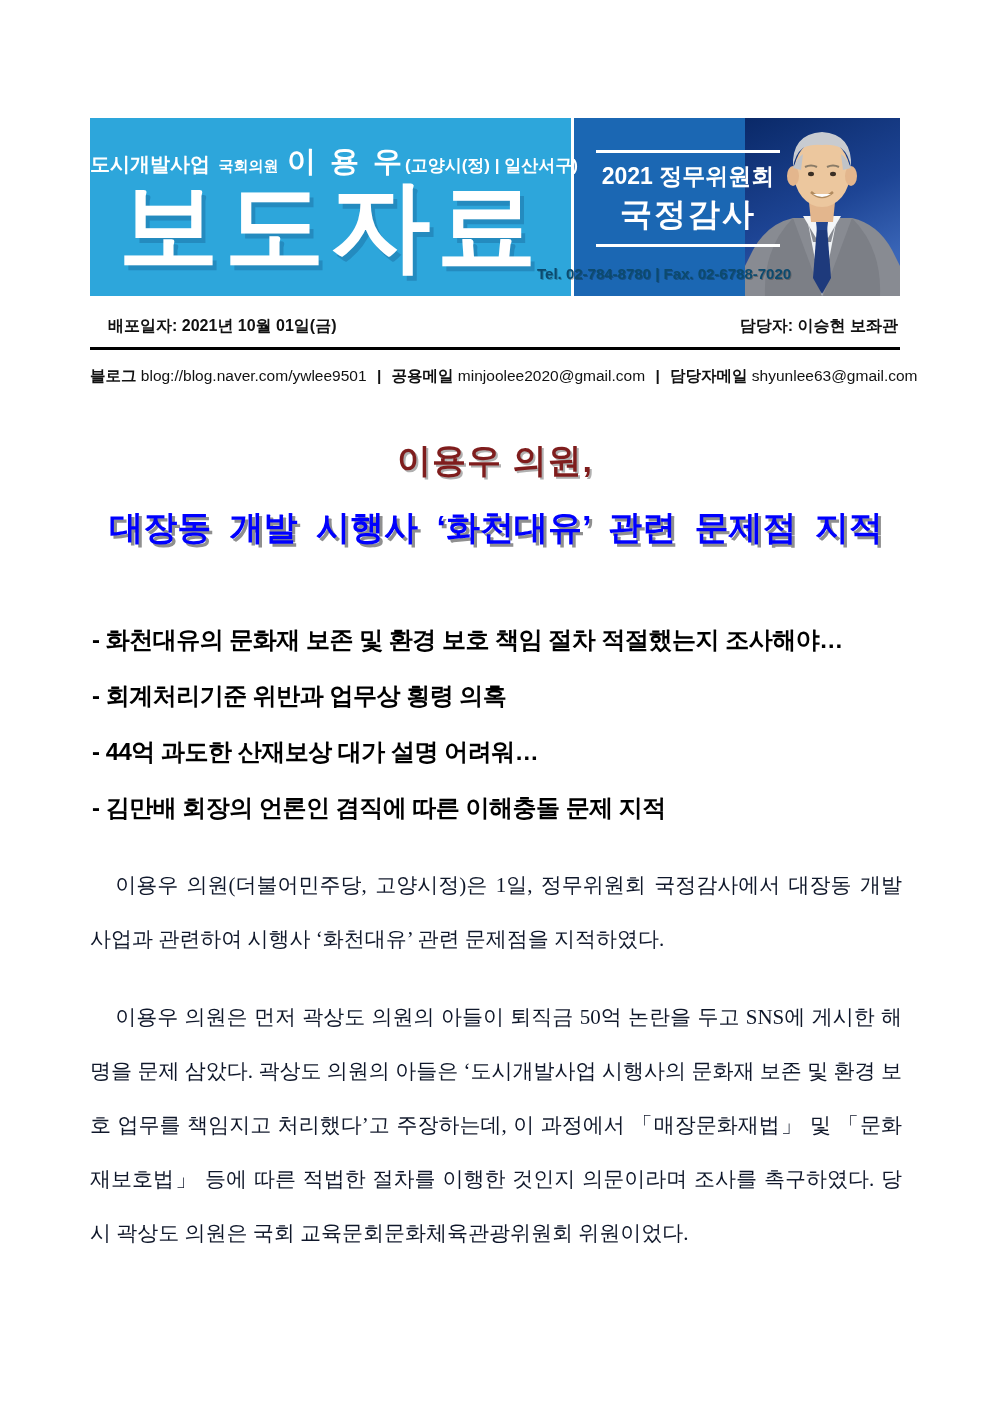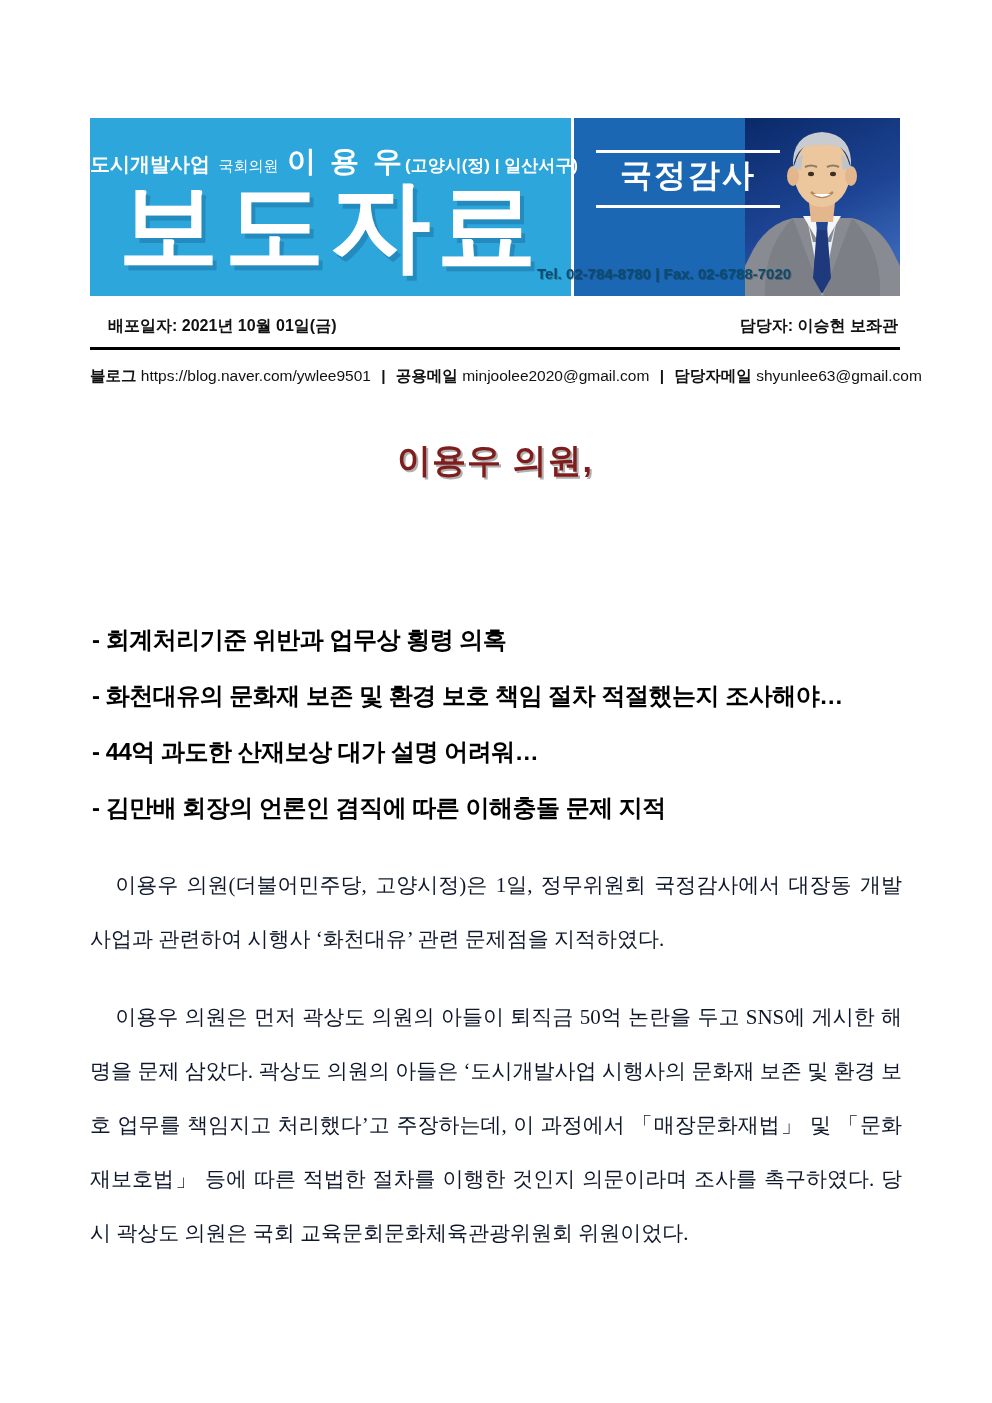--- a/index.html
+++ b/index.html
@@ -6,21 +6,21 @@
   .page{position:relative;width:992px;height:1403px;background:#ffffff;overflow:hidden;
         font-family:"Liberation Sans","DejaVu Sans",sans-serif;color:#000;}
 
   
   .banner{position:absolute;left:90px;top:118px;width:810px;height:178px;}
   .light-section{position:absolute;left:0;top:0;width:481px;height:178px;background:#2da6db;}
   .white-sep{position:absolute;left:481px;top:0;width:3px;height:178px;background:#ffffff;}
   .dark-section{position:absolute;left:484px;top:0;width:326px;height:178px;background:#1b67b3;}
   .member-line{position:absolute;left:0;top:24px;width:481px;text-align:center;color:#fff;white-space:nowrap;}
   .member-line .party{font-weight:bold;font-size:20px;}
-  .member-line .mtitle{font-weight:normal;font-size:15px;margin:17px 4px;}
+  .member-line .mtitle{font-weight:bold;font-size:15px;margin:17px 4px;}
   .member-line .mname{font-weight:bold;font-size:29px;letter-spacing:3px;}
   .member-line .district{font-weight:bold;font-size:17px;}
   .press-title{position:absolute;left:0;top:52px;width:481px;text-align:center;color:#fff;
                font-size:100px;font-weight:bold;line-height:110px;letter-spacing:6px;
                text-shadow:4px 5px 0 rgba(20,90,140,.35);}
   .audit-block{position:absolute;left:492px;top:32px;width:212px;text-align:center;color:#fff;z-index:3;}
   .audit-rule{height:3px;background:#fff;margin:0 14px;}
   .audit-line1{font-size:23px;font-weight:bold;margin-top:8px;letter-spacing:0px;}
   .audit-line2{font-size:32px;font-weight:bold;line-height:44px;letter-spacing:2px;}
   .audit-rule2{height:3px;background:#fff;margin:8px 14px 0 14px;}
@@ -70,20 +70,21 @@
 
     <div class="member-line">
       <span class="party">도시개발사업</span>
       <span class="mtitle">국회의원</span>
       <span class="mname">이 용 우</span><span class="district">(고양시(정) | 일산서구)</span>
     </div>
     <div class="press-title">보도자료</div>
 
     <div class="audit-block">
       <div class="audit-rule"></div>
+      <div class="audit-line1">2021 정무위원회</div>
       <div class="audit-line2">국정감사</div>
       <div class="audit-rule2"></div>
     </div>
 
     <div class="banner-telfax">Tel. 02-784-8780 | Fax. 02-6788-7020</div>
 
     <div class="photo">
       <svg width="155" height="178" viewBox="0 0 155 178" xmlns="http://www.w3.org/2000/svg">
         <defs>
           <linearGradient id="bgGrad" x1="0" y1="0" x2="0.4" y2="1">
@@ -132,34 +133,35 @@
     </span>
     <span class="meta-right">
       <span>담당자:</span>
       <span>이승현 보좌관</span>
     </span>
   </div>
   <div class="divider"></div>
 
   <div class="blog-row">
     <span class="lbl">블로그</span>
-    <span class="val">https://blog.naver.com/ywlee9501</span>
+    <span class="val">blog://blog.naver.com/ywlee9501</span>
     <span class="sep">|</span>
     <span class="lbl">공용메일</span>
     <span class="val">minjoolee2020@gmail.com</span>
     <span class="sep">|</span>
     <span class="lbl">담당자메일</span>
     <span class="val">shyunlee63@gmail.com</span>
   </div>
 
   <div class="headline1">이용우 의원,</div>
+  <div class="headline2">대장동 개발 시행사 ‘화천대유’ 관련 문제점 지적</div>
 
   <div class="bullets">
+    <div class="bullet">- 화천대유의 문화재 보존 및 환경 보호 책임 절차 적절했는지 조사해야…</div>
     <div class="bullet">- 회계처리기준 위반과 업무상 횡령 의혹</div>
-    <div class="bullet">- 화천대유의 문화재 보존 및 환경 보호 책임 절차 적절했는지 조사해야…</div>
     <div class="bullet">- 44억 과도한 산재보상 대가 설명 어려워…</div>
     <div class="bullet">- 김만배 회장의 언론인 겸직에 따른 이해충돌 문제 지적</div>
   </div>
 
   <div class="body-text">
     <p>이용우 의원(더불어민주당, 고양시정)은 1일, 정무위원회 국정감사에서 대장동 개발 사업과 관련하여 시행사 ‘화천대유’ 관련 문제점을 지적하였다.</p>
     <p>이용우 의원은 먼저 곽상도 의원의 아들이 퇴직금 50억 논란을 두고 SNS에 게시한 해명을 문제 삼았다. 곽상도 의원의 아들은 ‘도시개발사업 시행사의 문화재 보존 및 환경 보호 업무를 책임지고 처리했다’고 주장하는데, 이 과정에서 「매장문화재법」 및 「문화재보호법」 등에 따른 적법한 절차를 이행한 것인지 의문이라며 조사를 촉구하였다. 당시 곽상도 의원은 국회 교육문회문화체육관광위원회 위원이었다.</p>
   </div>
 
 </div>

